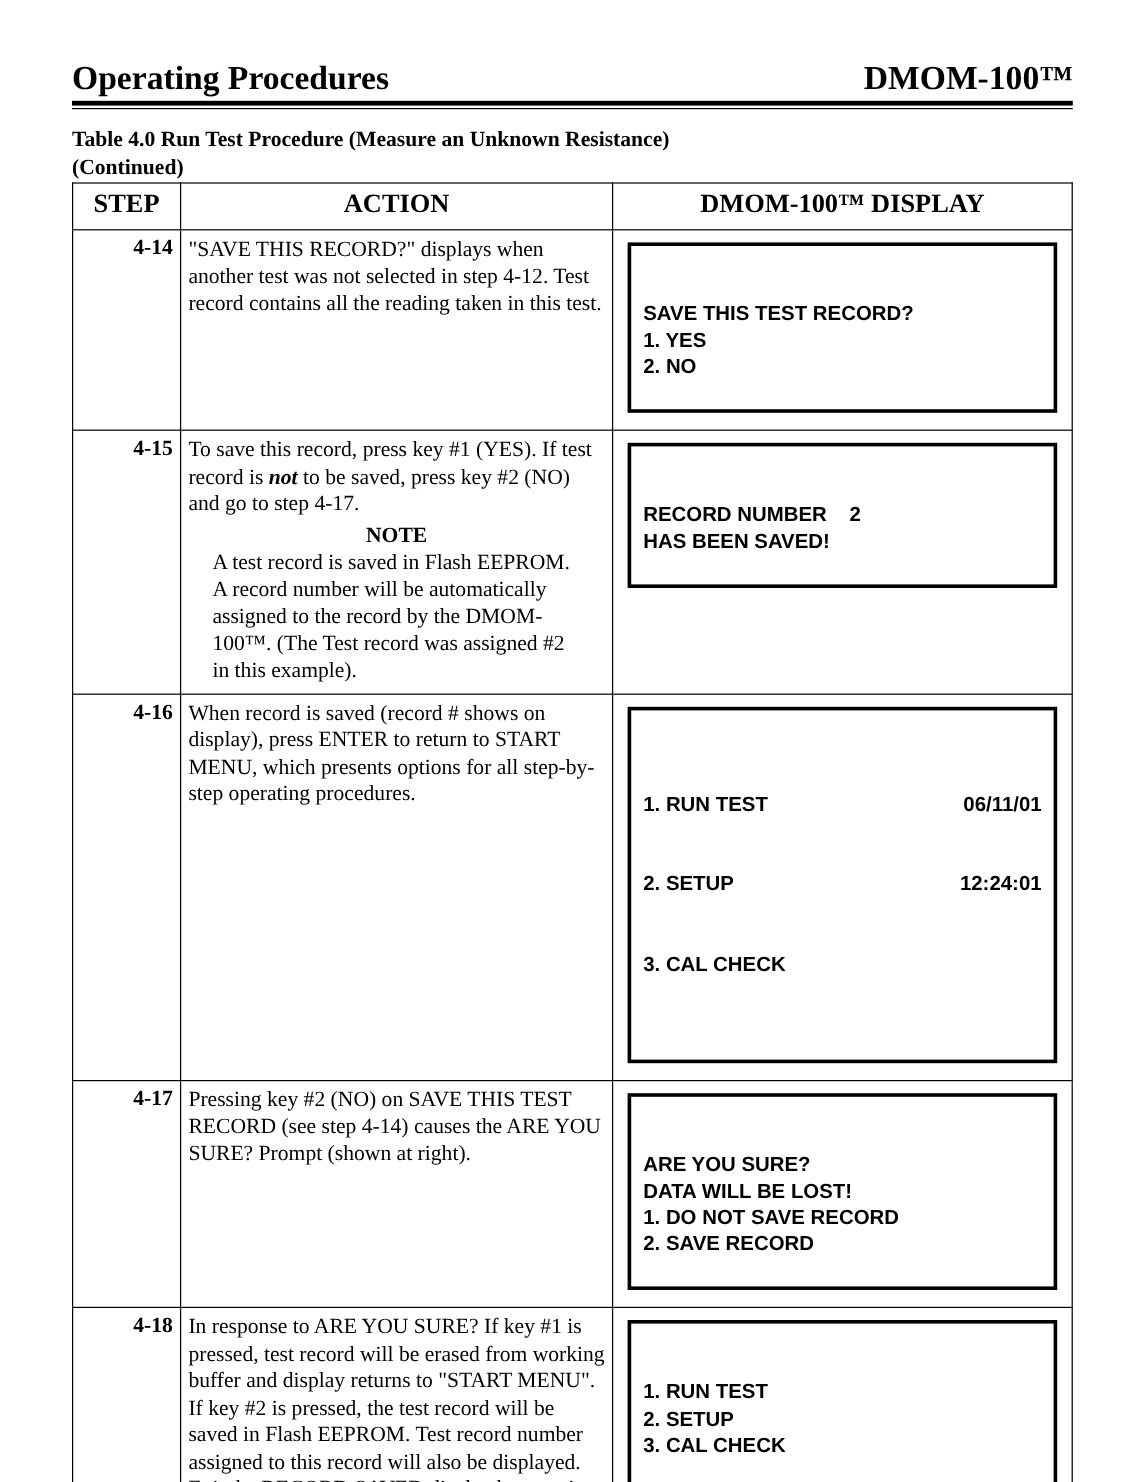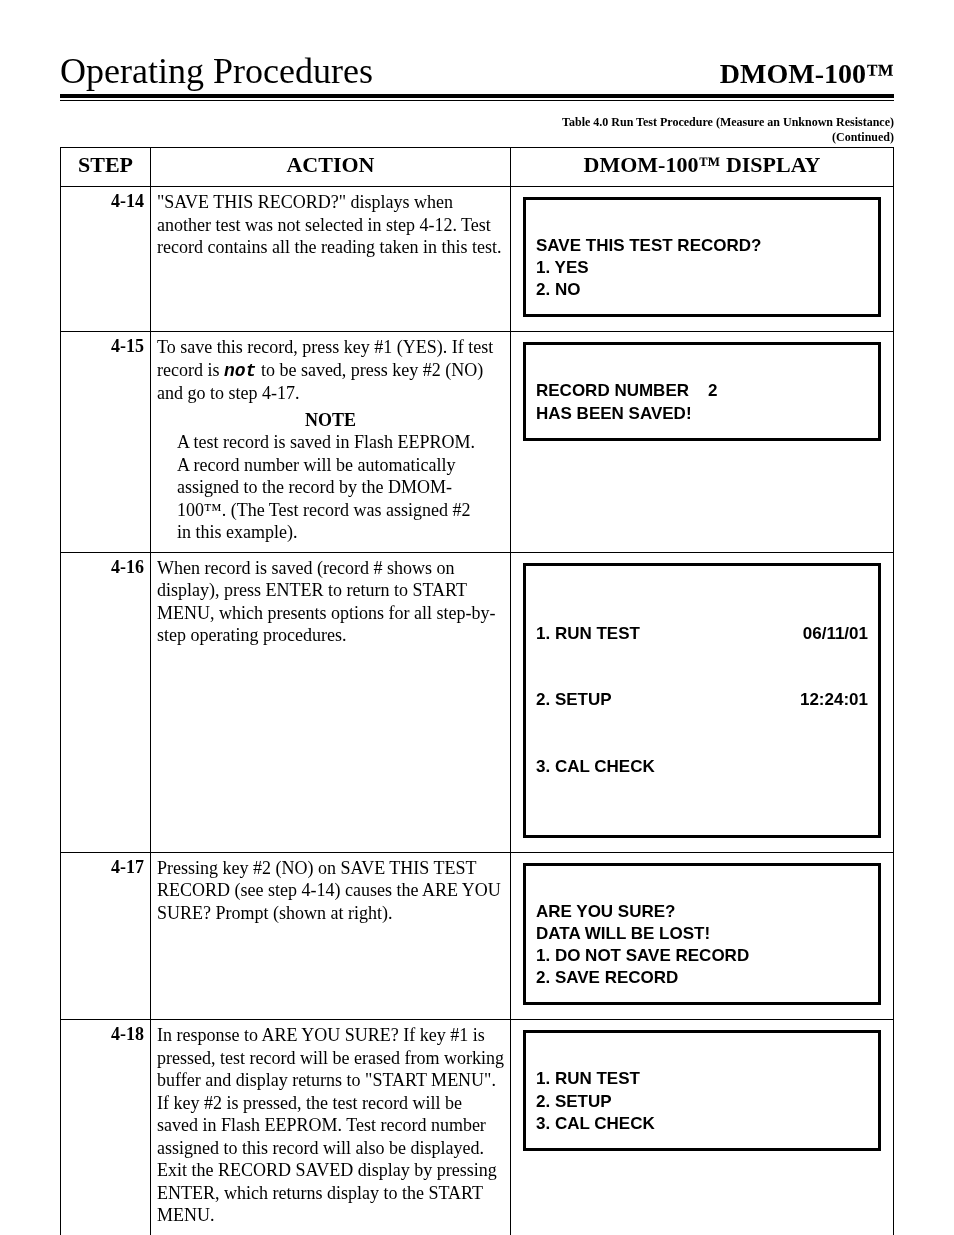--- a/index.html
+++ b/index.html
@@ -14,36 +14,36 @@
   }
   .header-row {
     display: flex;
     justify-content: space-between;
     align-items: baseline;
     border-bottom: 4px solid #000;
     padding-bottom: 2px;
     margin-bottom: 10px;
   }
   .header-left {
-    font-size: 36px;
-    font-weight: normal;
+    font-size: 28px;
+    font-weight: bold;
   }
   .header-right {
     font-size: 28px;
     font-weight: bold;
   }
   .header-rule2 {
     border-top: 1.5px solid #000;
     margin-top: -8px;
     margin-bottom: 14px;
   }
   .table-caption {
-    text-align: right;
-    font-weight: bold;
-    font-size: 12px;
+    text-align: left;
+    font-weight: bold;
+    font-size: 18px;
     line-height: 1.25;
     margin-bottom: 2px;
   }
   table.proc {
     border-collapse: collapse;
     width: 100%;
     table-layout: fixed;
   }
   table.proc th, table.proc td {
     border: 1.5px solid #000;
@@ -72,36 +72,36 @@
     text-align: center;
     margin-top: 4px;
   }
   .note-body {
     margin-left: 20px;
     margin-right: 28px;
   }
   .display-box {
     border: 3px solid #000;
     margin: 6px 6px 6px 6px;
-    padding: 13px 10px;
+    padding: 24px 10px;
     font-family: Arial, Helvetica, sans-serif;
     font-weight: bold;
     font-size: 17px;
     line-height: 1.3;
     white-space: pre-wrap;
   }
   .display-flex {
     display: flex;
     justify-content: space-between;
   }
   .closing {
     margin-top: 24px;
     font-size: 18px;
   }
-  .not-italic { font-style: italic; font-weight: bold; font-family: Liberation Mono, monospace; }
+  .not-italic { font-style: italic; font-weight: bold; }
 </style>
 </head>
 <body>
 
 <div class="header-row">
   <div class="header-left">Operating Procedures</div>
   <div class="header-right">DMOM-100™</div>
 </div>
 <div class="header-rule2"></div>
 

